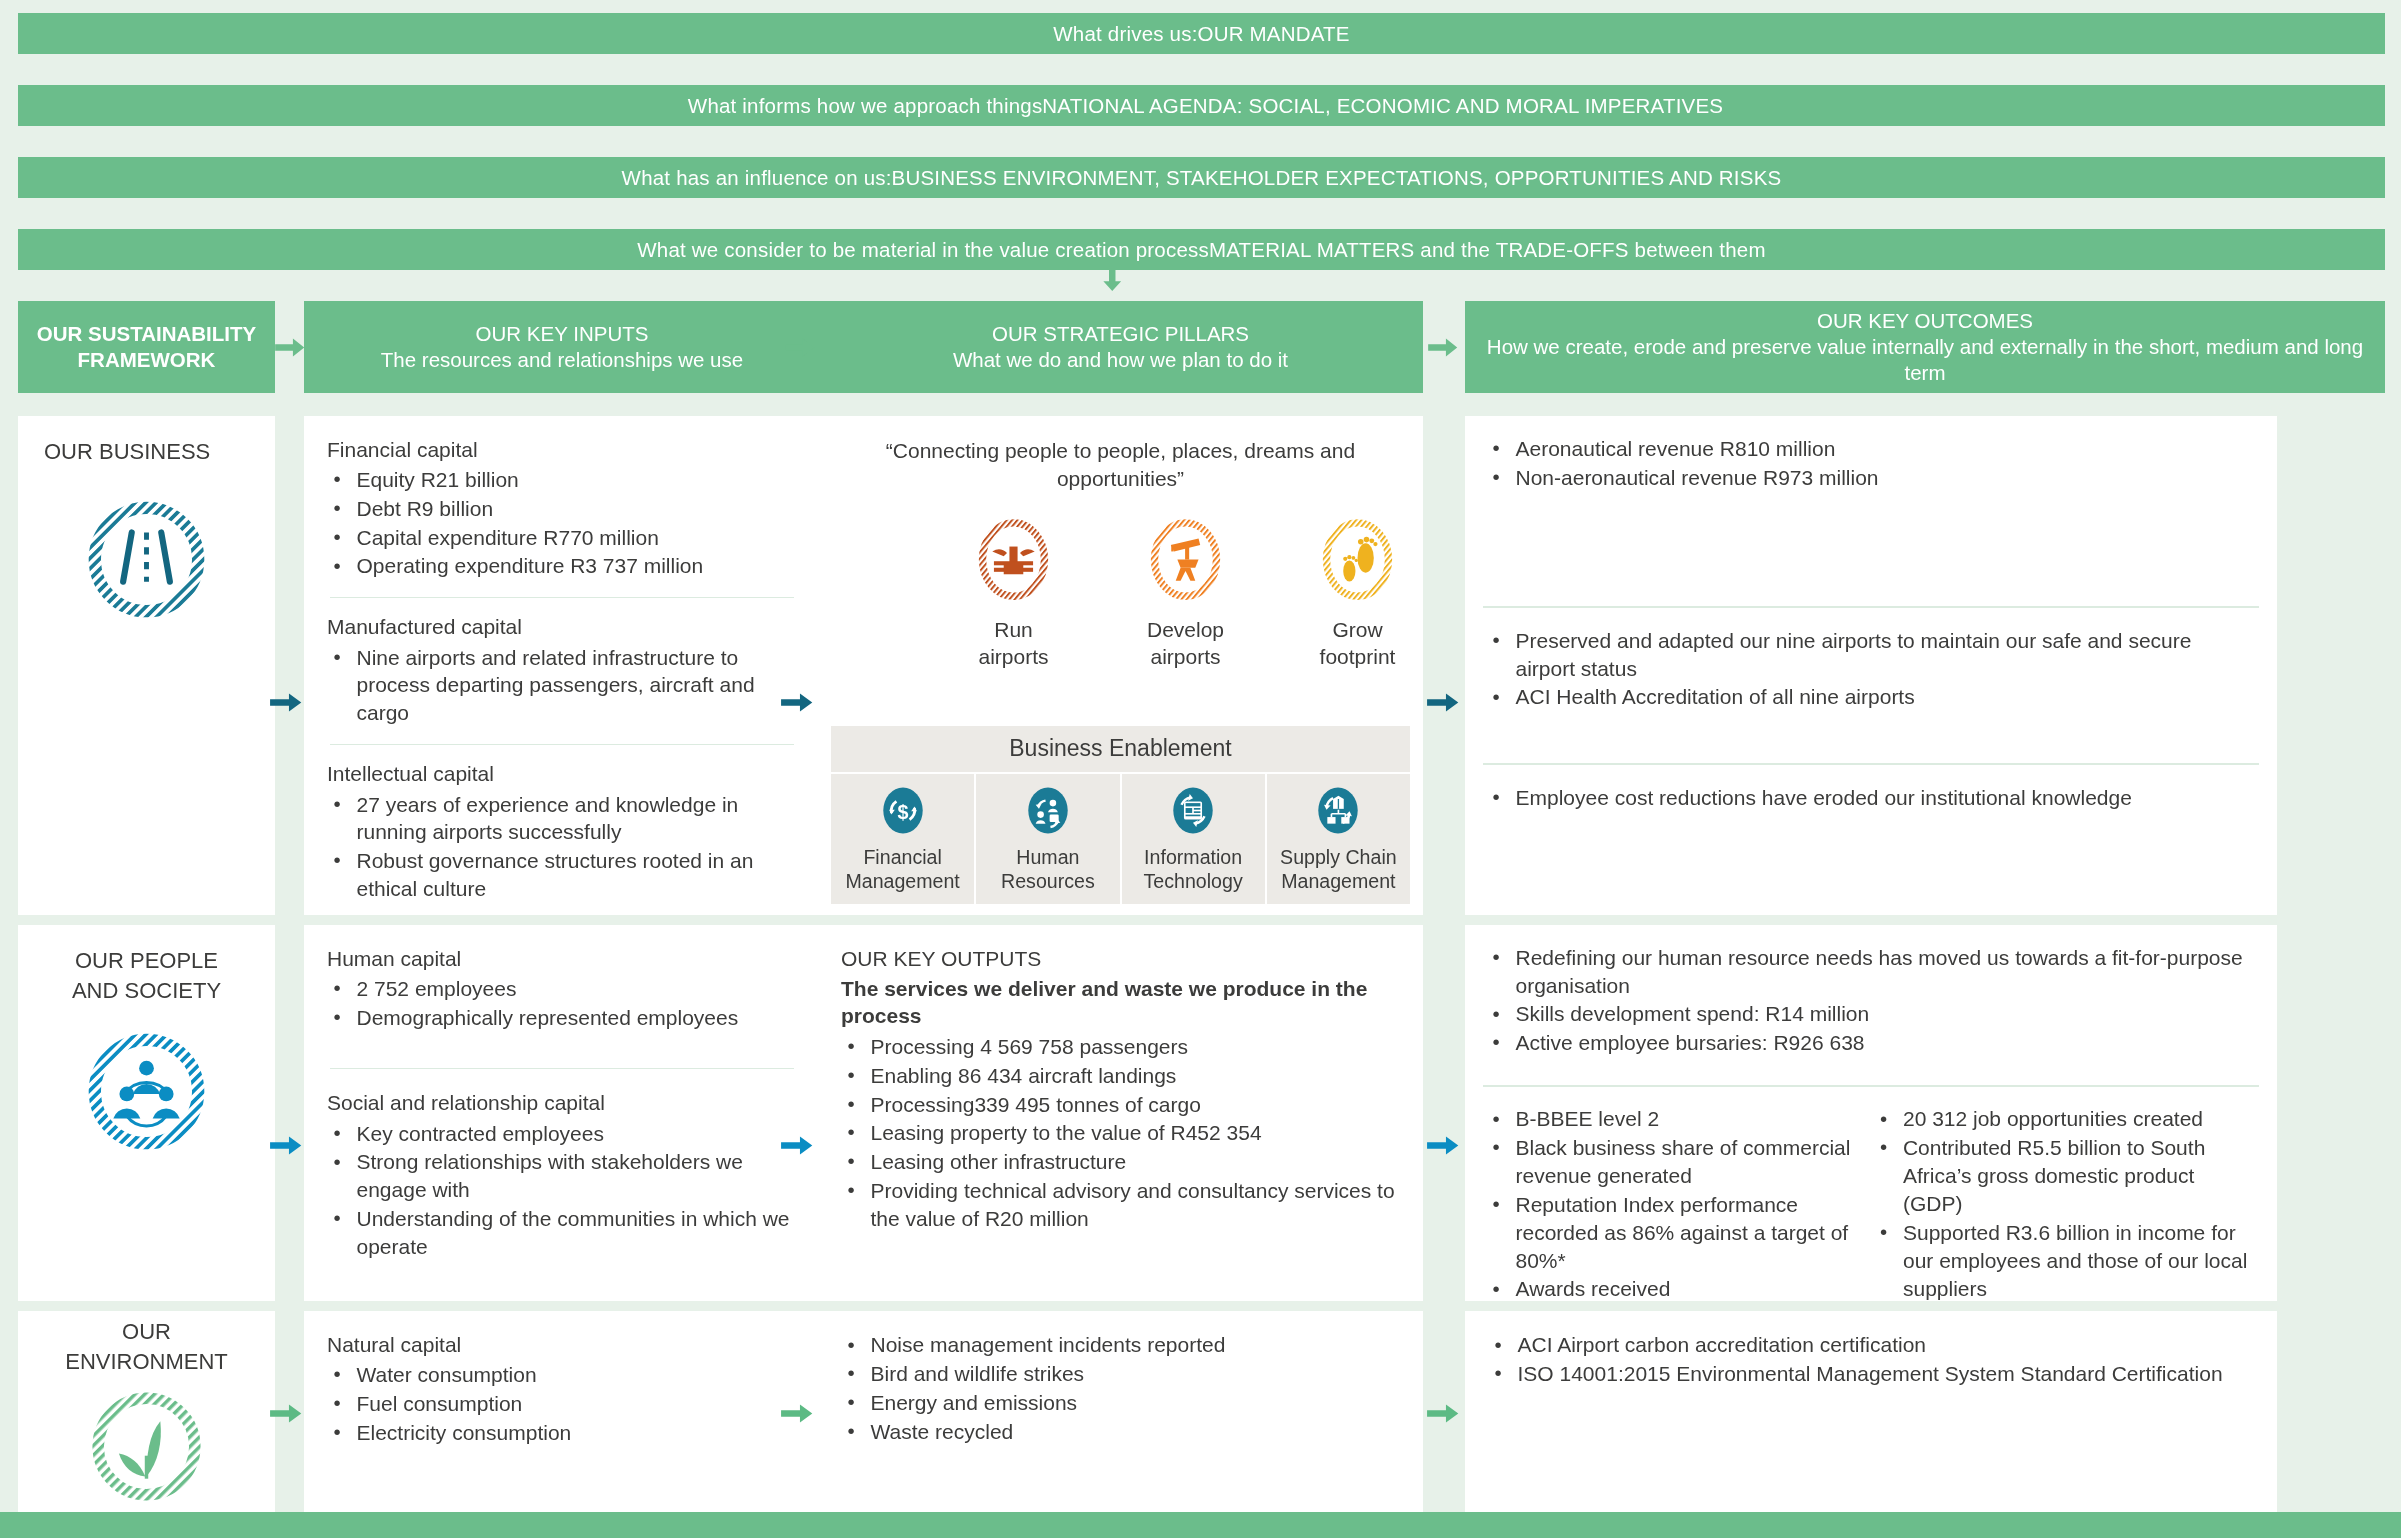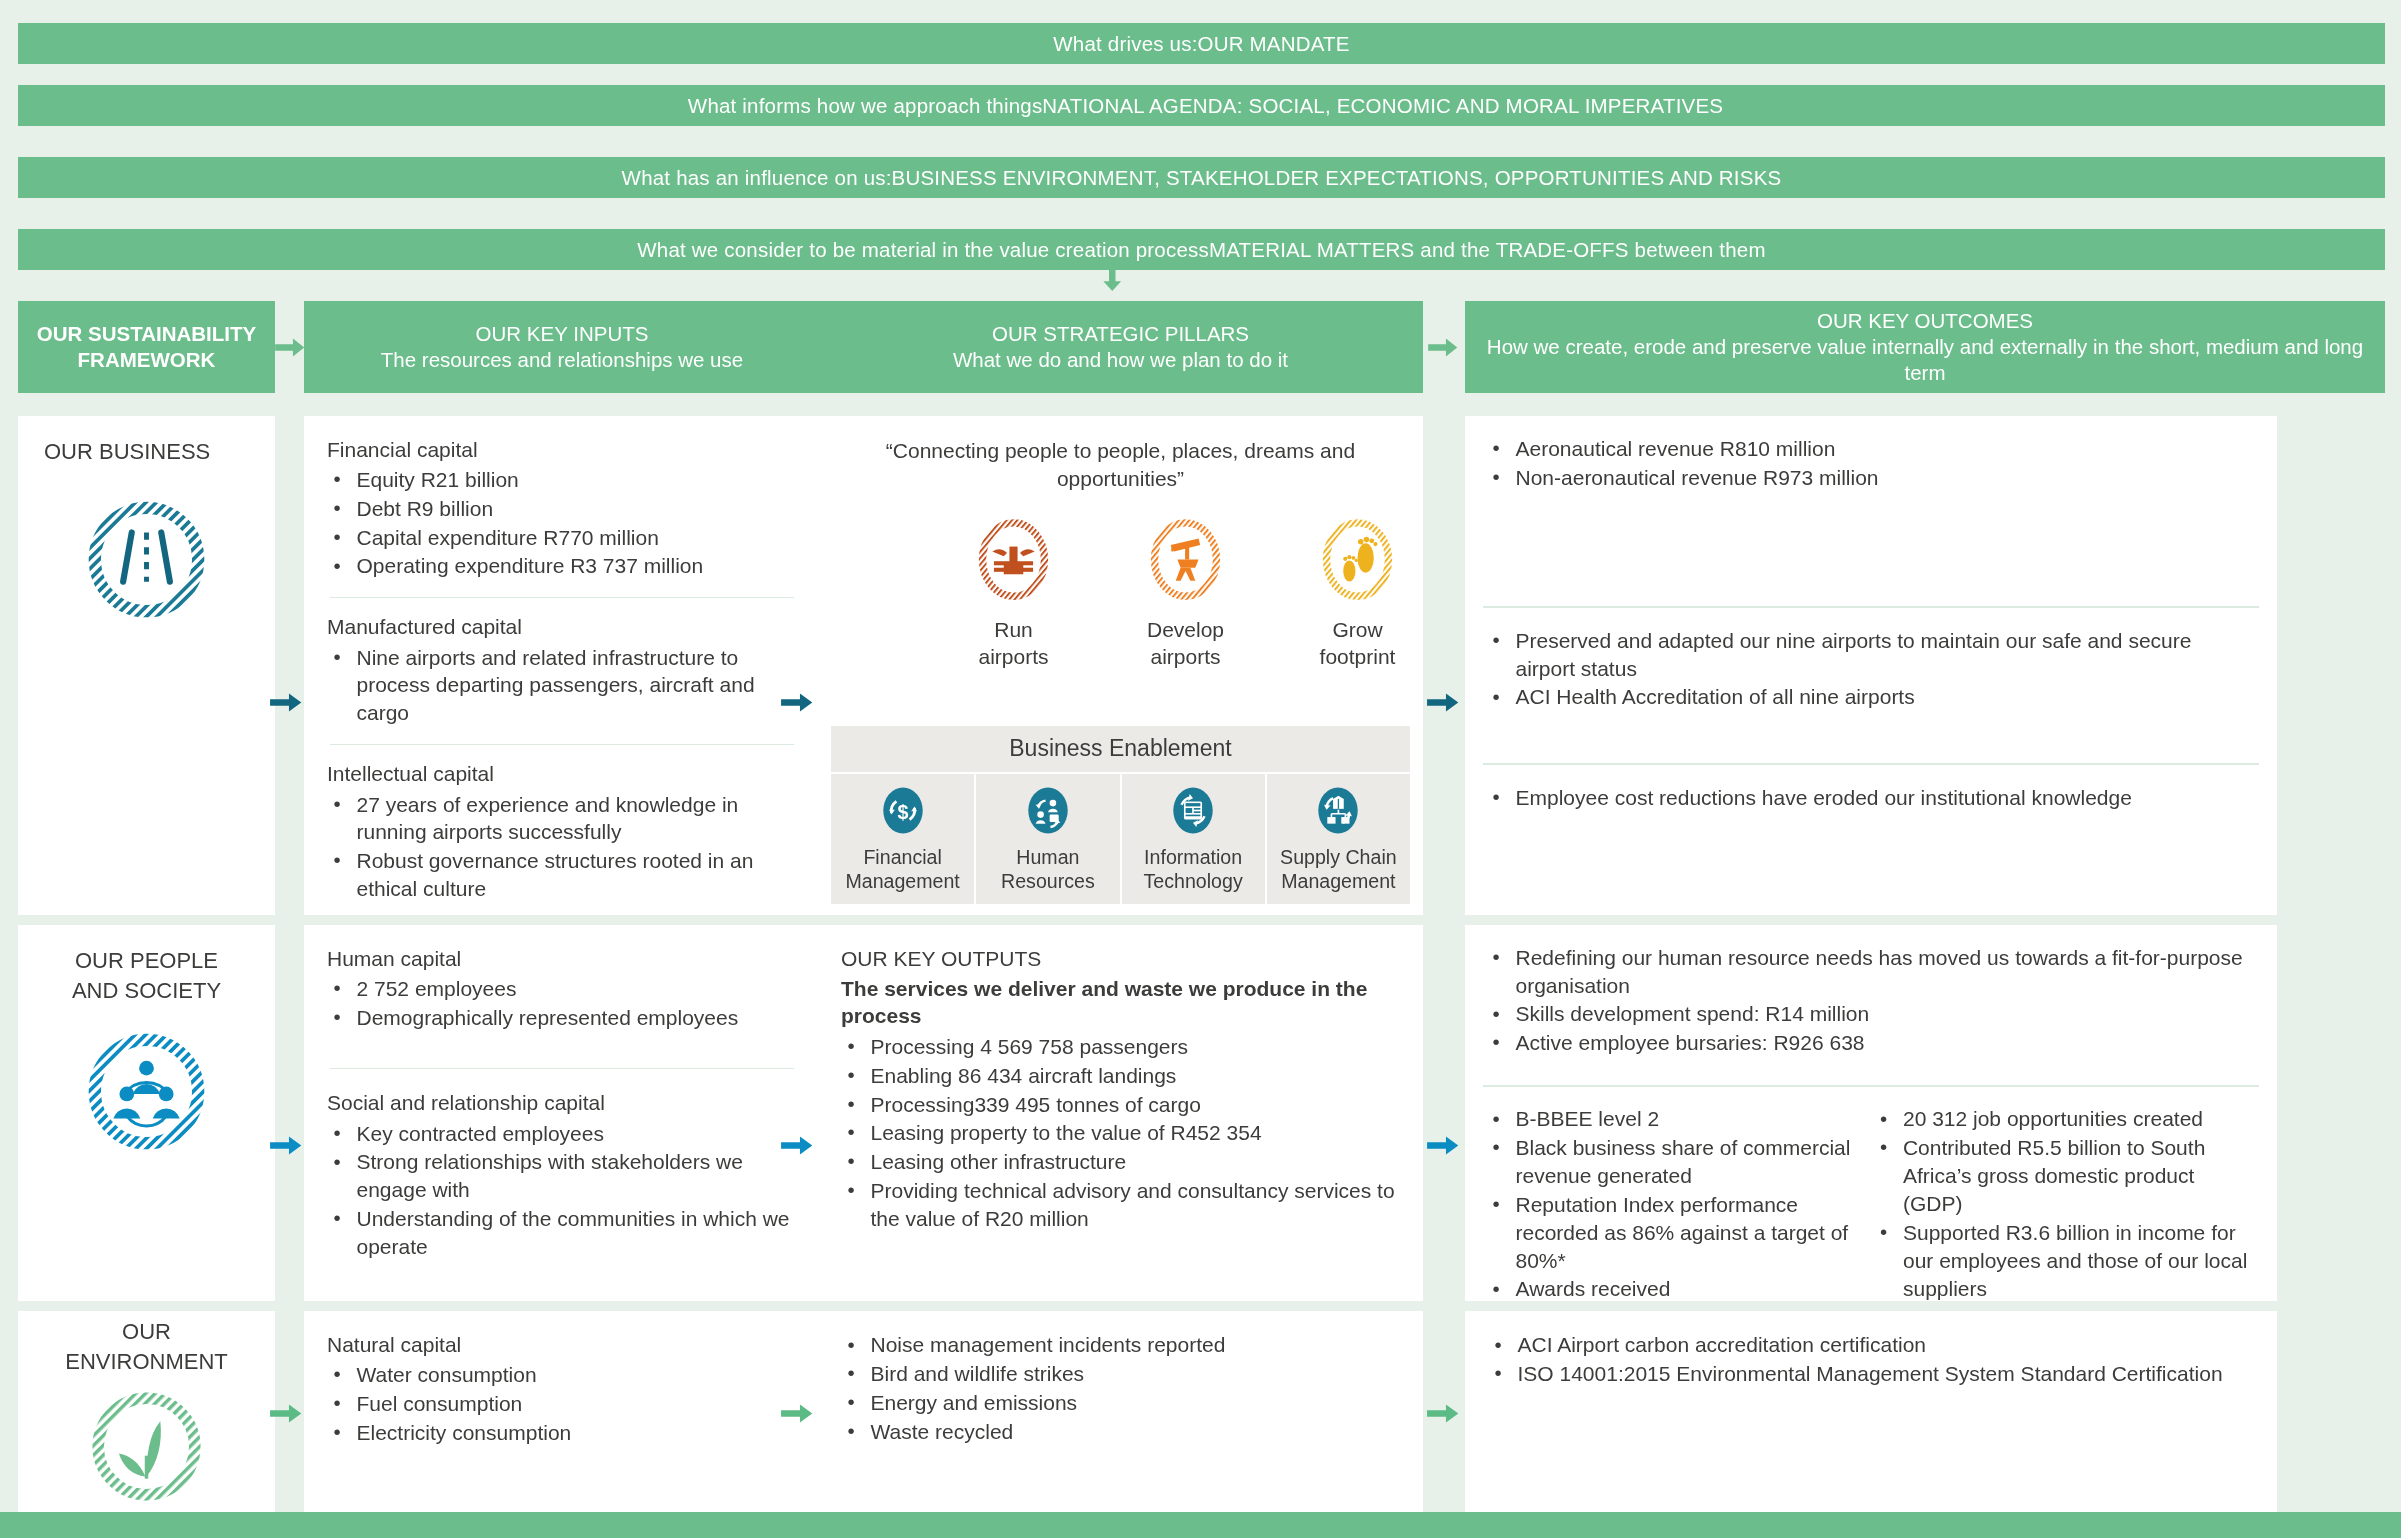--- a/index.html
+++ b/index.html
@@ -15,21 +15,21 @@
   
   .banner {
     position: absolute;
     background: #6bbd8b;
     color: #ffffff;
     display: flex; align-items: center; justify-content: center;
     font-size: 20.5px;
     letter-spacing: 0.2px;
     left: 18px; right: 16.4px; width: 2367px;
   }
-  #banner1 { top: 13px;  height: 41px; margin-top: 10px; }
+  #banner1 { top: 13px;  height: 41px; }
   #banner2 { top: 85px; height: 41px; padding-left: 8px; }
   #banner3 { top: 157px; height: 41px; }
   #banner4 { top: 229px; height: 41px; }
 
   .down-arrow {
     position: absolute; left: 1100px; top: 270px;
     width: 24.5px; height: 21px;
   }
   .down-arrow svg { display: block; }
 

